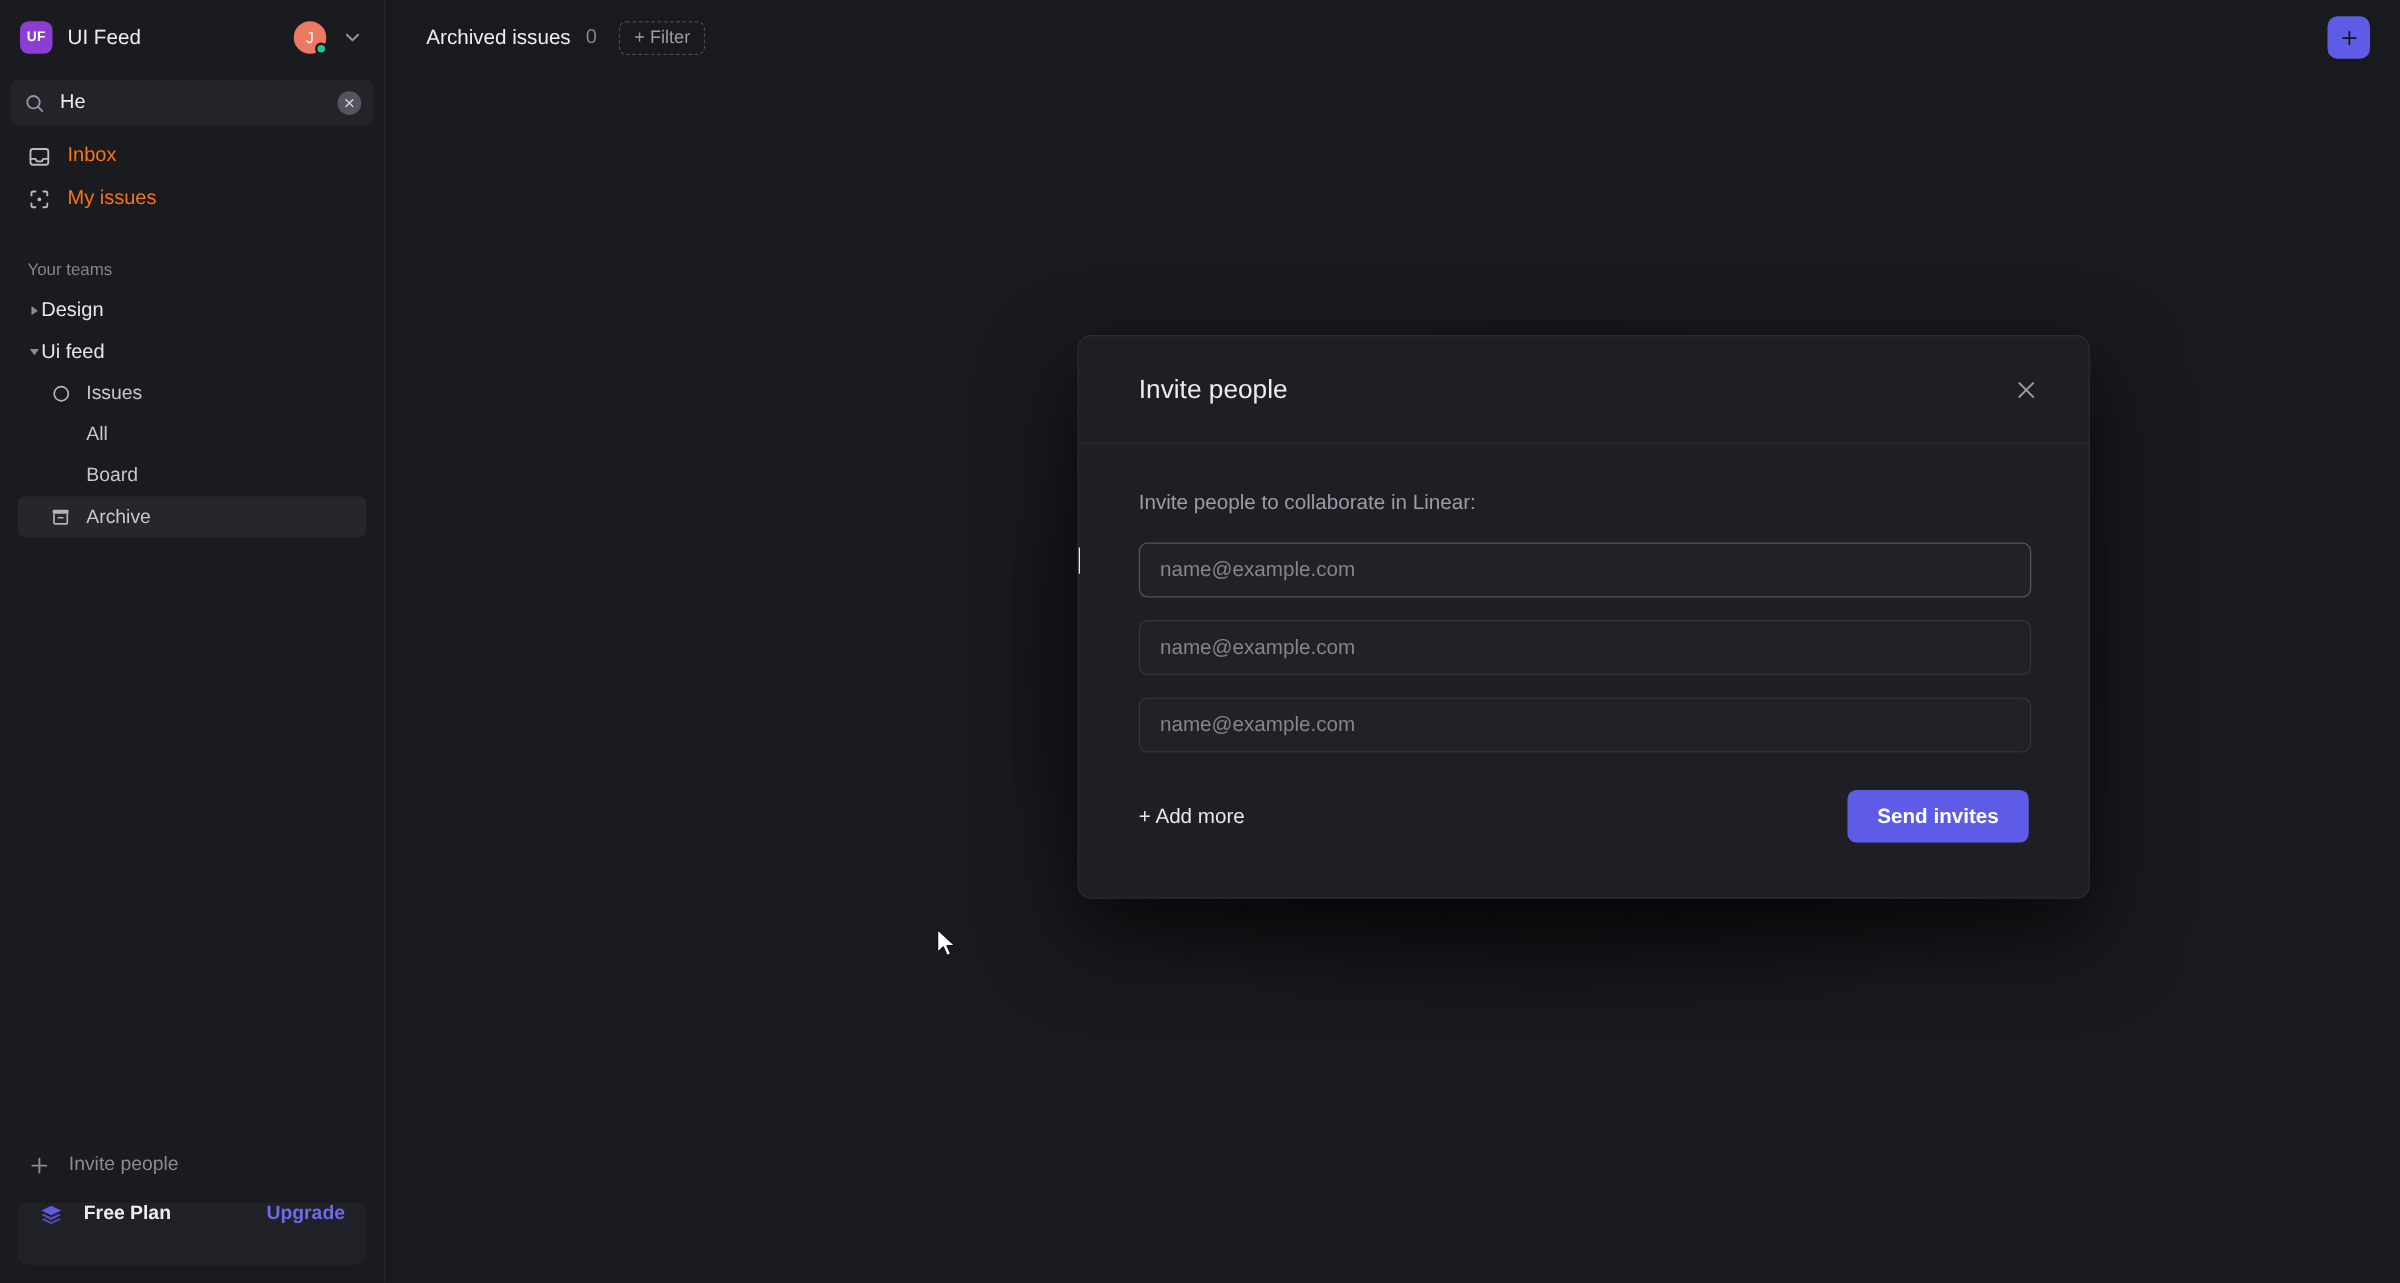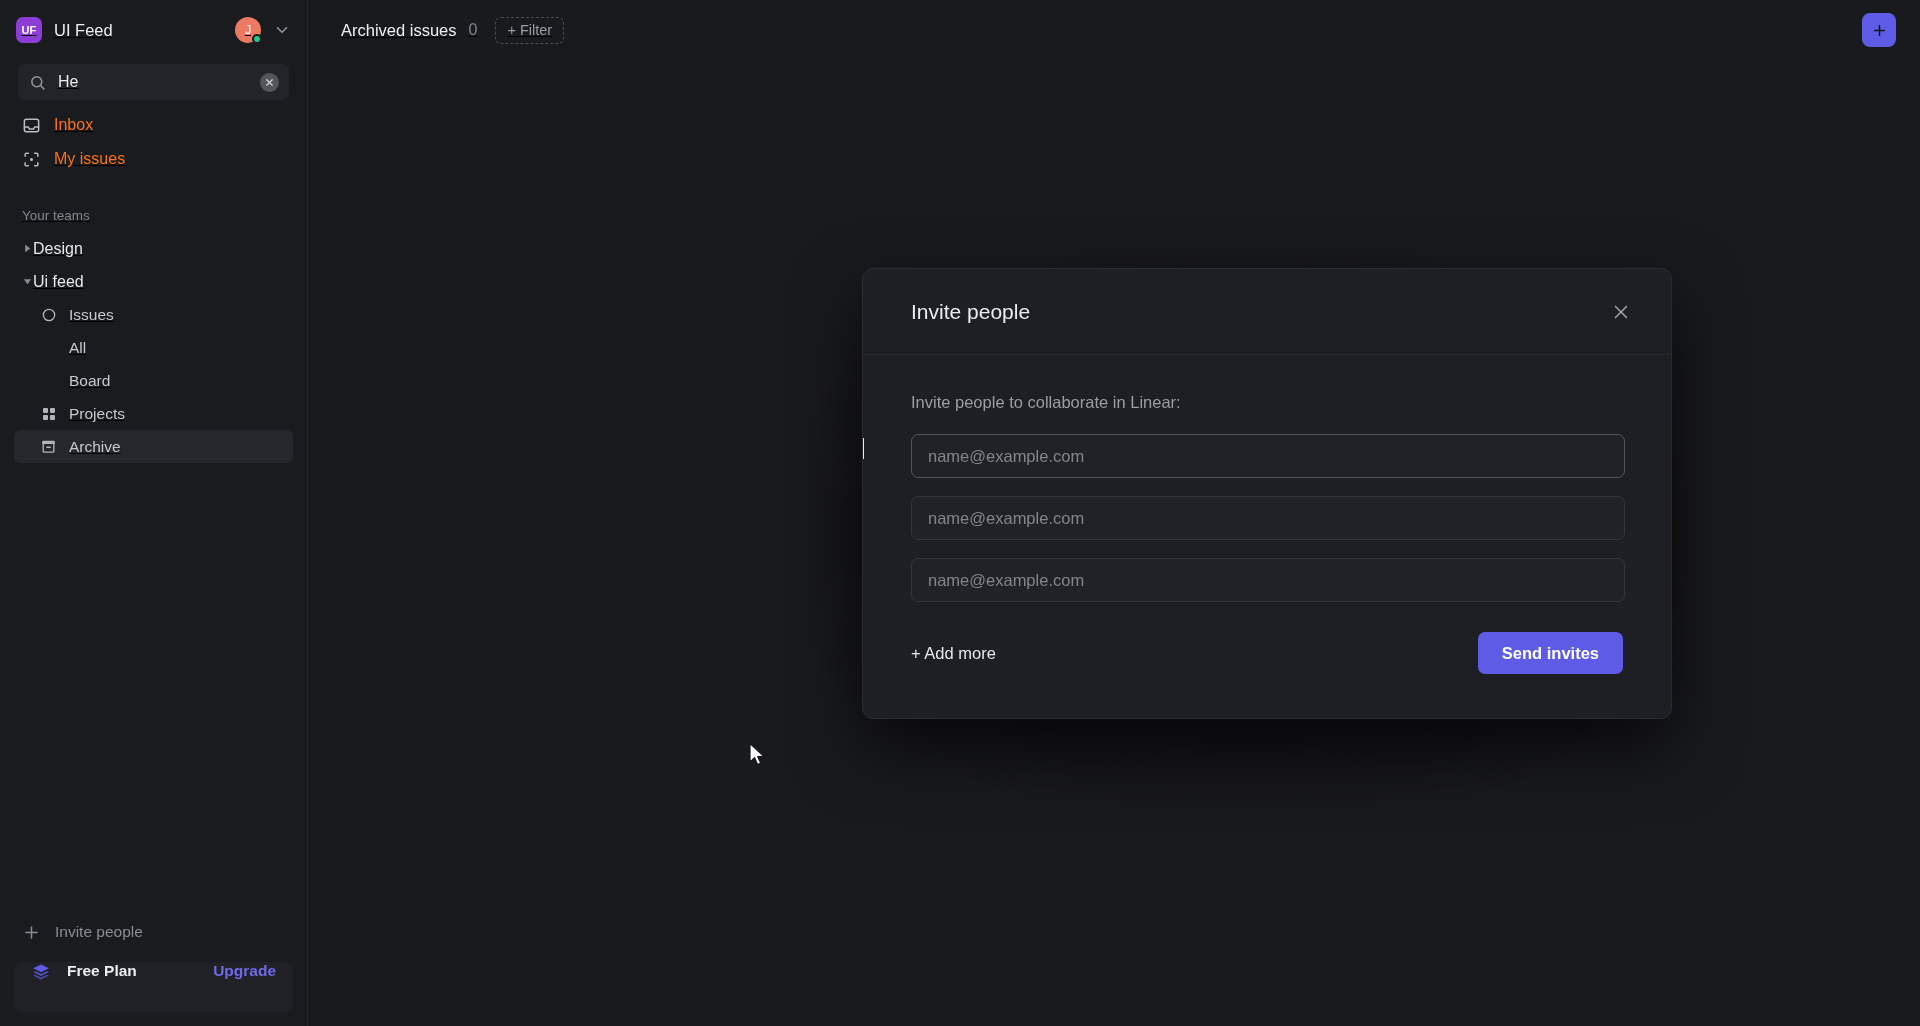--- a/index.html
+++ b/index.html
@@ -3,21 +3,21 @@
 <meta charset="utf-8">
 <style>
   * { box-sizing: border-box; margin: 0; padding: 0; }
   html, body {
     width: 1920px; height: 1026px;
     background: #191a1e;
     font-family: "Liberation Sans", sans-serif;
     overflow: hidden;
     -webkit-font-smoothing: antialiased;
   }
-  #app { position: relative; width: 1920px; height: 1026px; display: flex; text-decoration: underline; }
+  #app { position: relative; width: 1920px; height: 1026px; display: flex; }
 
   
   .sidebar {
     width: 308px; height: 1026px;
     background: #1a1b1f;
     border-right: 1px solid #26272c;
     display: flex; flex-direction: column;
     flex: 0 0 308px;
     position: relative;
   }
@@ -39,21 +39,21 @@
     background: #ec7a63; color: #fff;
     font-size: 12.5px; display: flex; align-items: center; justify-content: center;
   }
   .avatar-dot {
     position: absolute; right: -1px; bottom: -1px;
     width: 10px; height: 10px; border-radius: 50%;
     background: #24c98a; border: 2px solid #1a1b1f;
   }
   .chev-down { width: 18px; height: 18px; flex: 0 0 18px; color: #8f9199; }
 
-  .search-row { padding: 0 18px; margin-top: 4px; }
+  .search-row { padding: 0 8px; margin-top: 4px; }
   .search-box {
     height: 36px; background: #232429; border-radius: 7px;
     display: flex; align-items: center; gap: 12px; padding: 0 10px 0 11px;
   }
   .search-box svg { color: #9497a0; flex: 0 0 17px; }
   .search-val { flex: 1; font-size: 16px; color: #e9eaec; }
   .clear-btn {
     width: 19px; height: 19px; border-radius: 50%;
     background: #53555c; color: #1a1b1f;
     display: flex; align-items: center; justify-content: center;
@@ -279,31 +279,20 @@
           </svg>
       </span>
       <span class="slabel">Issues</span>
     </div>
     <div class="sub-row indent">
       <span class="slabel">All</span>
     </div>
     <div class="sub-row indent">
       <span class="slabel">Board</span>
     </div>
-    <div class="sub-row">
-      <span class="sicon">
-        <svg viewBox="0 0 24 24" fill="currentColor" width="16" height="16">
-            <rect x="3" y="3" width="7.5" height="7.5" rx="1.6"></rect>
-            <rect x="13.5" y="3" width="7.5" height="7.5" rx="1.6"></rect>
-            <rect x="3" y="13.5" width="7.5" height="7.5" rx="1.6"></rect>
-            <rect x="13.5" y="13.5" width="7.5" height="7.5" rx="1.6"></rect>
-          </svg>
-      </span>
-      <span class="slabel">Projects</span>
-    </div>
     <div class="sub-row sel">
       <span class="sicon">
         <svg viewBox="0 0 24 24" fill="none" stroke="currentColor" stroke-width="1.9" stroke-linejoin="round" width="17" height="17">
             <rect x="3" y="4" width="18" height="4.5" rx="1.2" fill="currentColor" stroke="none"></rect>
             <path d="M4.5 8.5v10.2c0 .7.6 1.3 1.3 1.3h12.4c.7 0 1.3-.6 1.3-1.3V8.5"></path>
             <line x1="9.5" y1="13" x2="14.5" y2="13" stroke-linecap="round"></line>
           </svg>
       </span>
       <span class="slabel">Archive</span>
     </div>

